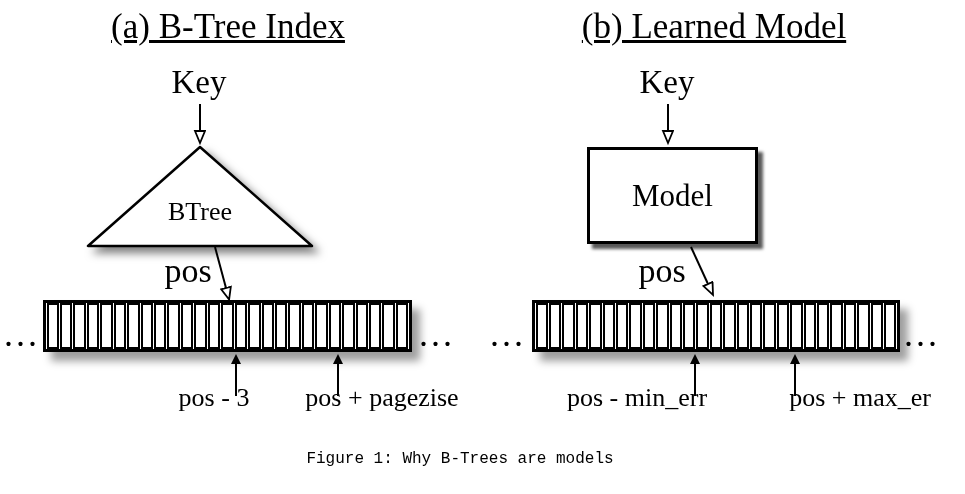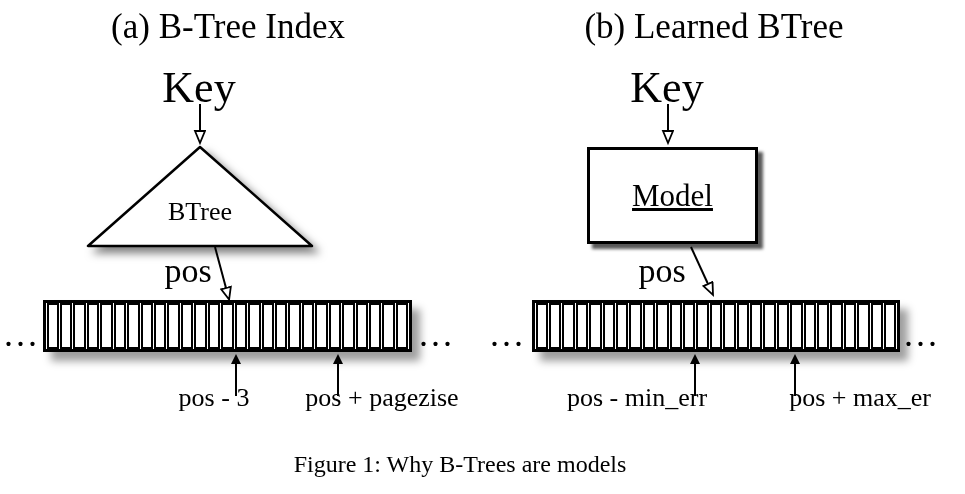--- a/index.html
+++ b/index.html
@@ -13,37 +13,37 @@
     color: #000000;
     overflow: hidden;
   }
   .abs { position: absolute; }
   .ctr { transform: translateX(-50%); white-space: nowrap; }
   svg.overlay {
     position: absolute; left: 0; top: 0;
     width: 965px; height: 494px;
     z-index: 3; pointer-events: none;
   }
-  .panel-title { font-size: 35px; line-height: 1.1; z-index: 4; }
-  .key-label   { font-size: 44px; line-height: 1.1; z-index: 4; }
+  .panel-title { font-size: 35px; line-height: 1.1; z-index: 4; text-decoration: underline; }
+  .key-label   { font-size: 33px; line-height: 1.1; z-index: 4; }
   .pos-label   { font-size: 34px; line-height: 1.1; z-index: 4; }
   .node-label  { font-size: 26px; line-height: 1.1; z-index: 4; }
   .range-label { font-size: 26px; line-height: 1.1; z-index: 4; }
   .dots        { font-size: 36px; line-height: 1; letter-spacing: 3px; z-index: 4; }
-  .caption     { font-size: 24px; line-height: 1.2; z-index: 4; }
+  .caption     { font-size: 16px; line-height: 1.2; z-index: 4; font-family: Liberation Mono, monospace; }
 
   .model-box {
     left: 587px; top: 147px; width: 171px; height: 97px;
     background: #ffffff;
     border: 3px solid #000000;
     box-shadow: 5px 5px 3px rgba(0,0,0,0.65);
     display: flex; flex-direction: column;
     align-items: center; justify-content: center;
     font-size: 31px; line-height: 1.28;
-    z-index: 2; text-align: left; text-decoration: underline;
+    z-index: 2; text-align: left;
   }
   .array {
     top: 300px; height: 52px; width: 369px;
     background: #ffffff;
     border: 3px solid #000000;
     display: flex; align-items: stretch;
     box-shadow: 8px 9px 8px rgba(0,0,0,0.38);
     z-index: 1;
   }
   .array .cell {
@@ -119,21 +119,21 @@
       <div class="cell"></div>
       <div class="cell"></div>
     </div>
 
   <div class="abs ctr dots" style="left:22px; top:316px;">...</div>
   <div class="abs ctr dots" style="left:437px; top:316px;">...</div>
 
   <div class="abs ctr range-label" style="left:214px; top:384px;">pos - 3</div>
   <div class="abs ctr range-label" style="left:382px; top:384px;">pos + pagezise</div>
 
-  <div class="abs ctr panel-title" style="left:714px; top:8px;">(b) Learned BTree</div>
+  <div class="abs ctr panel-title" style="left:714px; top:8px;">(b) Learned Model</div>
 
   <div class="abs ctr key-label" style="left:667px; top:64px;">Key</div>
 
   <div class="abs model-box">
     <div>Model</div>
   </div>
 
   <div class="abs ctr pos-label" style="left:662px; top:252px;">pos</div>
 
   <div class="abs array array-b">

